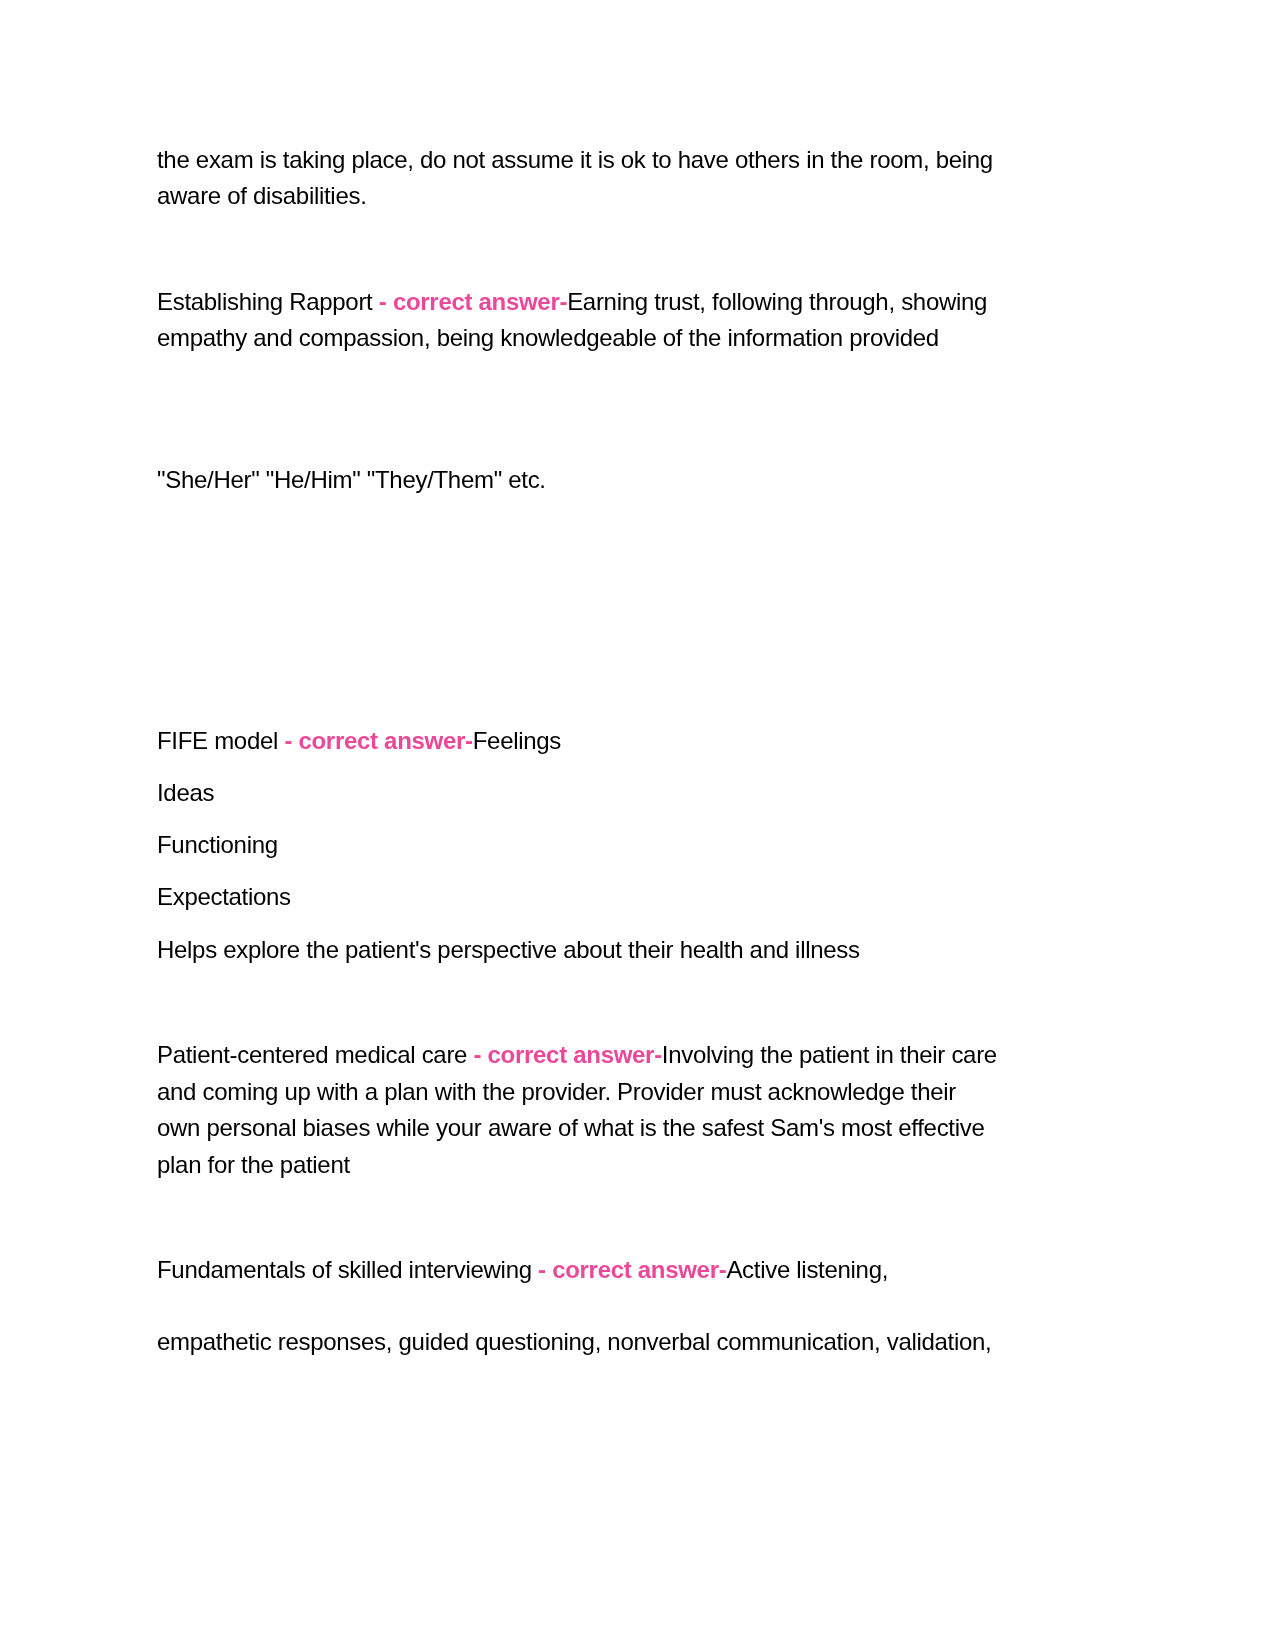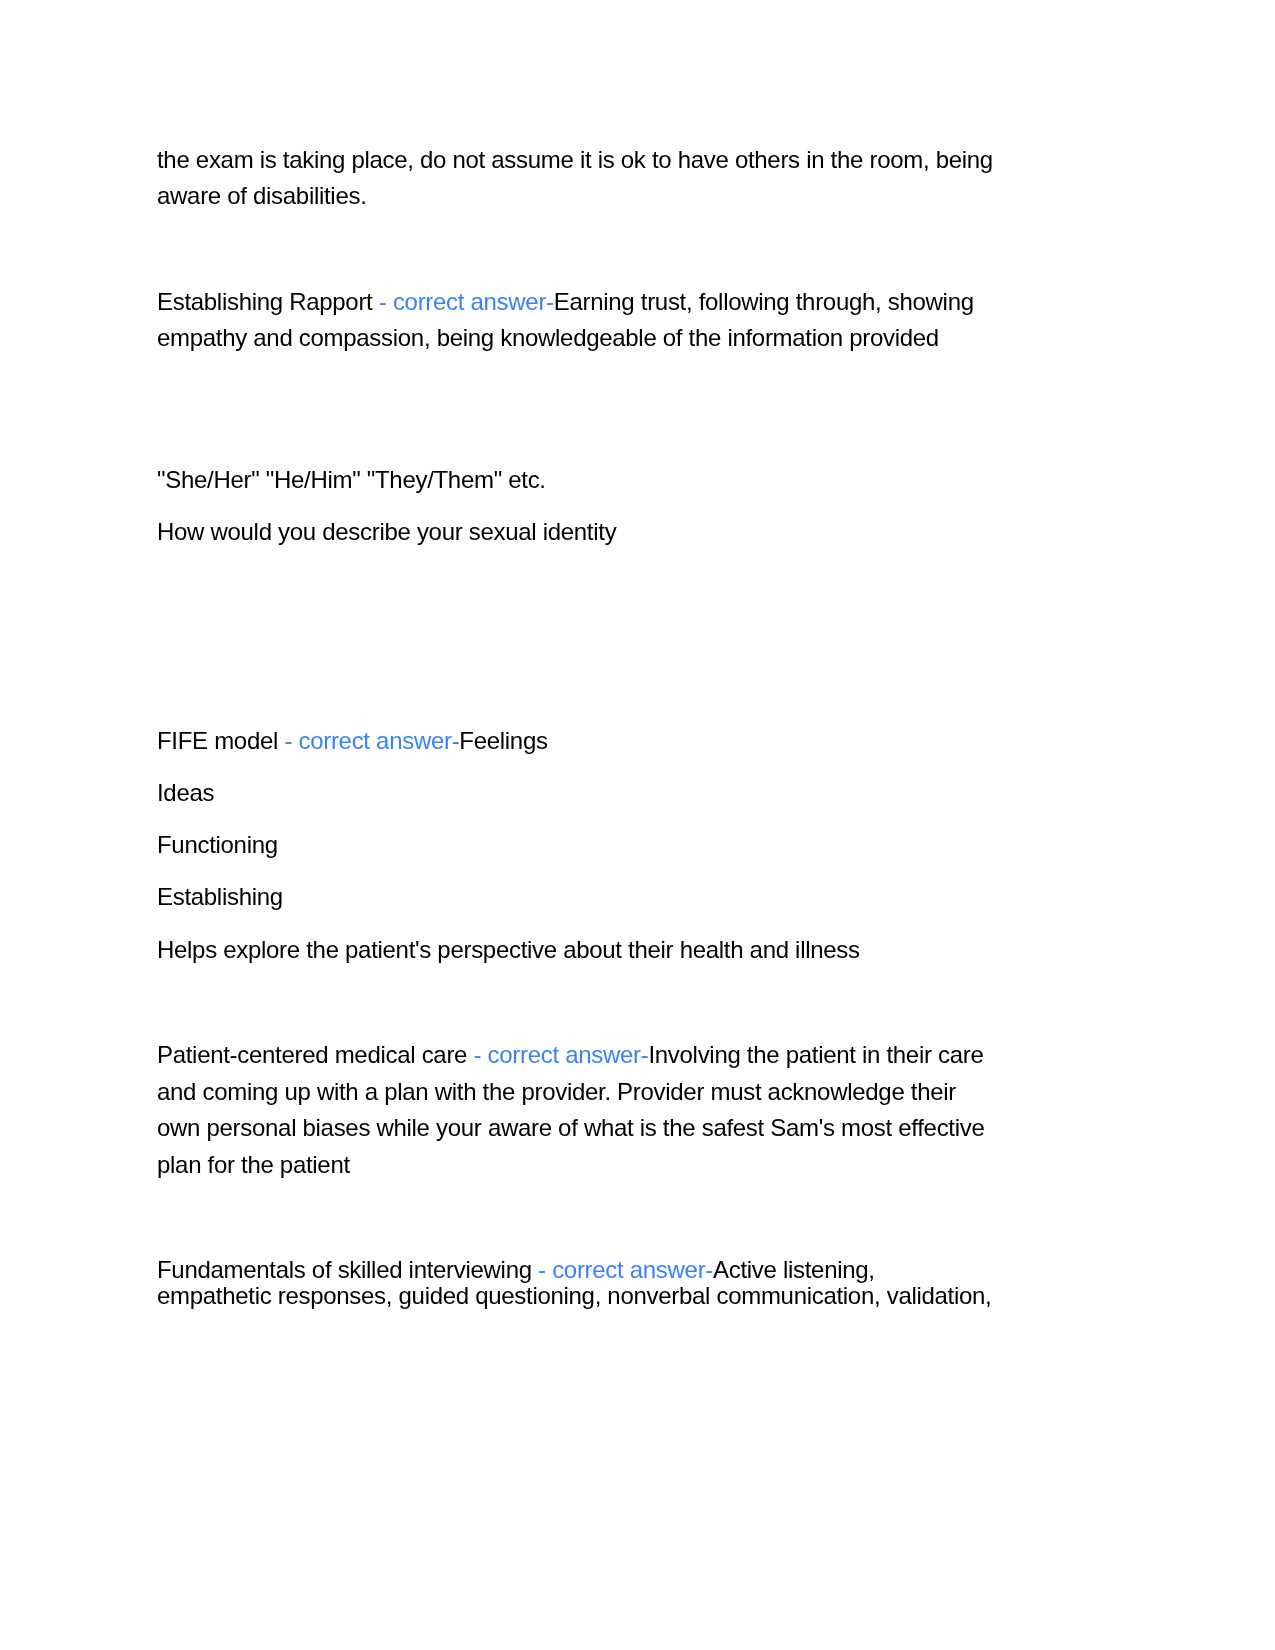--- a/index.html
+++ b/index.html
@@ -4,51 +4,50 @@
 <style>
   html, body { margin: 0; padding: 0; background: #ffffff; }
   body { width: 1275px; height: 1650px; position: relative; overflow: hidden; }
   .page { position: absolute; left: 0; top: 0; width: 1275px; height: 1250px; background: #fff; margin-left: 14px; }
   .line {
     position: absolute; left: 143px;
     font-family: "Liberation Sans", sans-serif;
     font-size: 24px; color: #000; white-space: nowrap;
     letter-spacing: -0.3px;
   }
-  .red { color: #3b82f6; font-weight: normal; }
+  .red { color: #ec4899; font-weight: bold; }
 </style>
 </head>
 <body>
 
 <div class="page">
 
   <div class="line" style="top:146px">the exam is taking place, do not assume it is ok to have others in the room, being</div>
   <div class="line" style="top:182px">aware of disabilities.</div>
 
   <div class="line" style="top:288px">
     <span>Establishing Rapport </span><span class="red">- correct answer-</span><span>Earning trust, following through, showing</span>
   </div>
   <div class="line" style="top:324px">empathy and compassion, being knowledgeable of the information provided</div>
 
   <div class="line" style="top:466px">"She/Her" "He/Him" "They/Them" etc.</div>
-  <div class="line" style="top:518px">How would you describe your sexual identity</div>
 
   <div class="line" style="top:727px">
     <span>FIFE model </span><span class="red">- correct answer-</span><span>Feelings</span>
   </div>
   <div class="line" style="top:779px">Ideas</div>
   <div class="line" style="top:831px">Functioning</div>
-  <div class="line" style="top:883px">Establishing</div>
+  <div class="line" style="top:883px">Expectations</div>
   <div class="line" style="top:936px">Helps explore the patient's perspective about their health and illness</div>
 
   <div class="line" style="top:1078px">and coming up with a plan with the provider. Provider must acknowledge their</div>
   <div class="line" style="top:1041px">
     <span>Patient-centered medical care </span><span class="red">- correct answer-</span><span>Involving the patient in their care</span>
   </div>
   <div class="line" style="top:1114px">own personal biases while your aware of what is the safest Sam's most effective</div>
   <div class="line" style="top:1151px">plan for the patient</div>
 
   <div class="line" style="top:1256px">
     <span>Fundamentals of skilled interviewing </span><span class="red">- correct answer-</span><span>Active listening,</span>
   </div>
-  <div class="line" style="top:1282px">empathetic responses, guided questioning, nonverbal communication, validation,</div>
+  <div class="line" style="top:1328px">empathetic responses, guided questioning, nonverbal communication, validation,</div>
 
 </div>
 
 </body></html>

